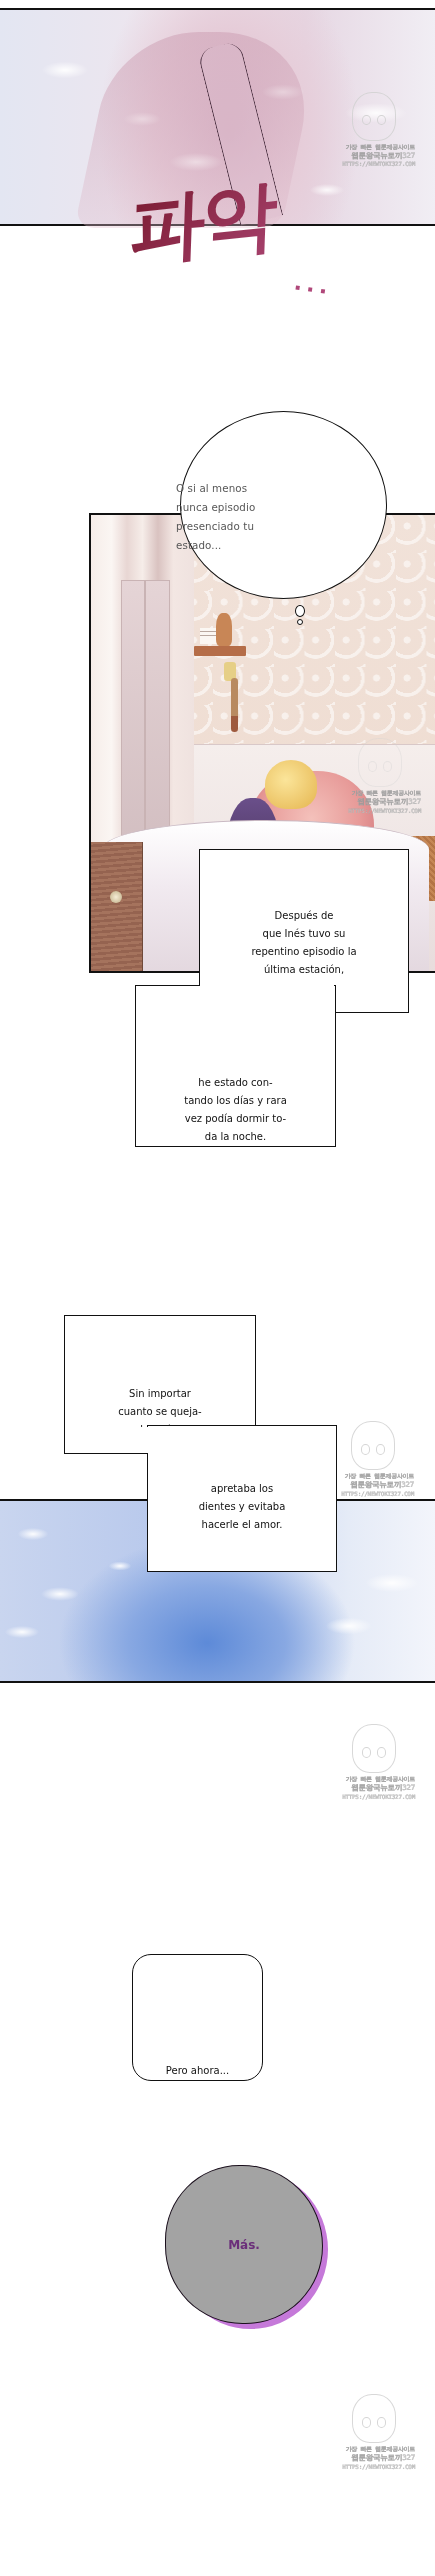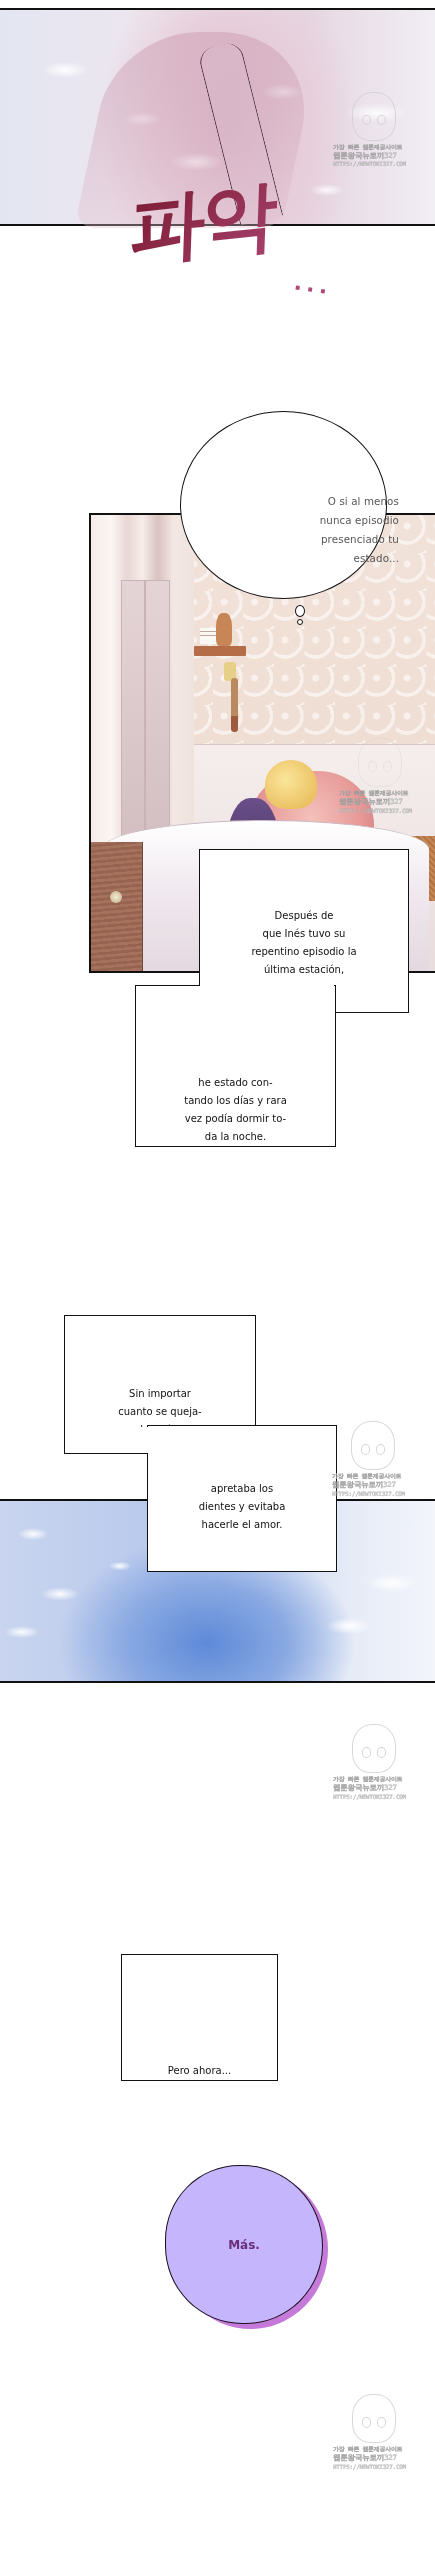--- a/index.html
+++ b/index.html
@@ -45,21 +45,21 @@
     transform: rotate(-6deg) skewX(-8deg);
     line-height: 1;
   }
   .sfx-dots {
     left: 294px; top: 272px; font-size: 22px; font-weight: bold; color: #b0487a;
     letter-spacing: 4.4px; transform: rotate(8deg);
   }
 
   
   .watermark {
-    width: 82px; height: 98px; text-align: left; color: #b9b9b9;
+    width: 82px; height: 98px; text-align: right; color: #b9b9b9;
     opacity: .85;
   }
   .wm-face {
     width: 44px; height: 49px; margin: 0 auto 2.2px auto; border-radius: 45% 45% 40% 40%;
     border: 1.1px solid #d2d2d2; position: relative;
   }
   .wm-face::before, .wm-face::after {
     content: ""; position: absolute; top: 22px; width: 7.6px; height: 8.7px; border-radius: 50%;
     border: 1.1px solid #cfcfcf;
   }
@@ -119,24 +119,23 @@
   }
   .knob { left: 19px; top: 376px; width: 12px; height: 12px; border-radius: 50%; background: radial-gradient(circle,#f5ecd6,#bfae86); }
   .crate { left: 305px; top: 321px; width: 44px; height: 65px; background: repeating-linear-gradient(45deg,#c58755 0 2.2px,#b37445 2.2px 4.4px); }
 
   
   .thought {
     left: 180px; top: 411px; width: 207px; height: 188px;
     background: #fff; border: 1.6px solid #111; border-radius: 50%;
   }
   .thought-text {
-    left: 192px; top: 479px; width: 207px; text-align: right;
+    left: 176px; top: 479px; width: 207px; text-align: left;
     font-family: "DejaVu Sans", sans-serif; font-size: 10.3px; line-height: 19px; color: #575757;
     letter-spacing: 0.1px;
-    margin-top: 13px;
   }
   .tail-dot { background:#fff; border:1.6px solid #111; border-radius: 50%; }
 
   
   .caption {
     background: #fff; border: 1.6px solid #111;
     display: flex; align-items: flex-end; justify-content: center;
   }
   .cap-text {
     font-family: "DejaVu Sans", sans-serif; font-size: 10px; line-height: 18px;
@@ -158,21 +157,21 @@
       linear-gradient(90deg, #c9d5ef 0%, #b7c8ec 40%, #e5ebf7 80%, #f3f5fb 100%);
   }
 
   
   .mas-shadow {
     left: 173px; top: 2170px; width: 155px; height: 159px; border-radius: 50%;
     background: #c579d9; filter: blur(0.5px);
   }
   .mas-bubble {
     left: 165px; top: 2165px; width: 158px; height: 159px; border-radius: 48% 52% 50% 50%;
-    background: #c4b5fd; border: 1.4px solid #1a0f1c;
+    background: #a3a3a3; border: 1.4px solid #1a0f1c;
     display: flex; align-items: center; justify-content: center;
   }
   .mas-text { font-family: "DejaVu Sans", sans-serif; font-size: 12px; font-weight: bold; }
 </style>
 </head>
 <body>
 
 <div class="abs panel1">
   <div class="abs hand"></div>
   <div class="abs finger"></div>
@@ -258,21 +257,21 @@
   <div class="wm-line">HTTPS://NEWTOKI327.COM</div>
 </div>
 
 <div class="abs watermark" style="left:333px; top:1724px;">
   <div class="wm-face"></div>
   <div class="wm-line">가장 빠른 웹툰제공사이트</div>
   <div class="wm-line big">웹툰왕국뉴토끼327</div>
   <div class="wm-line">HTTPS://NEWTOKI327.COM</div>
 </div>
 
-<div class="abs caption" style="left:121px; top:1954px; width:157px; height:127px;">
+<div class="abs caption" style="left:132px; top:1954px; width:131px; height:127px;border-radius:19px;">
   <div class="cap-text">Pero ahora...</div>
 </div>
 
 <div class="abs mas-shadow"></div>
 <div class="abs mas-bubble">
   <span class="mas-text" style="color:#6b2f7a;">Más.</span>
 </div>
 
 <div class="abs watermark" style="left:333px; top:2394px;">
   <div class="wm-face"></div>

